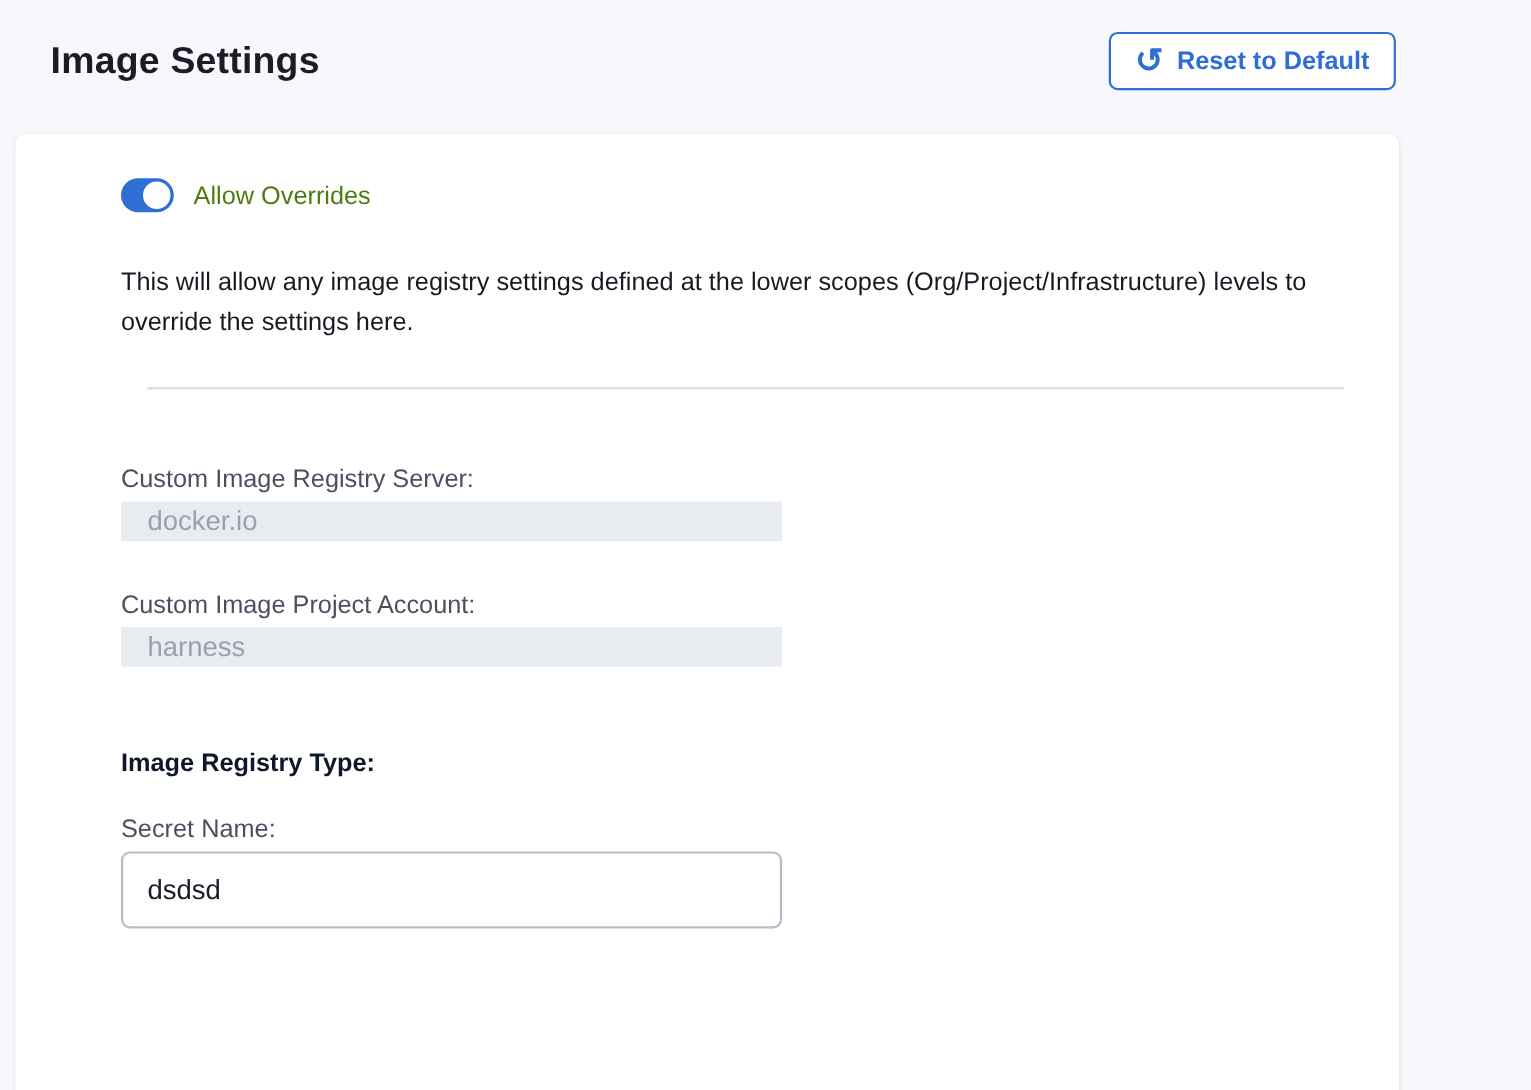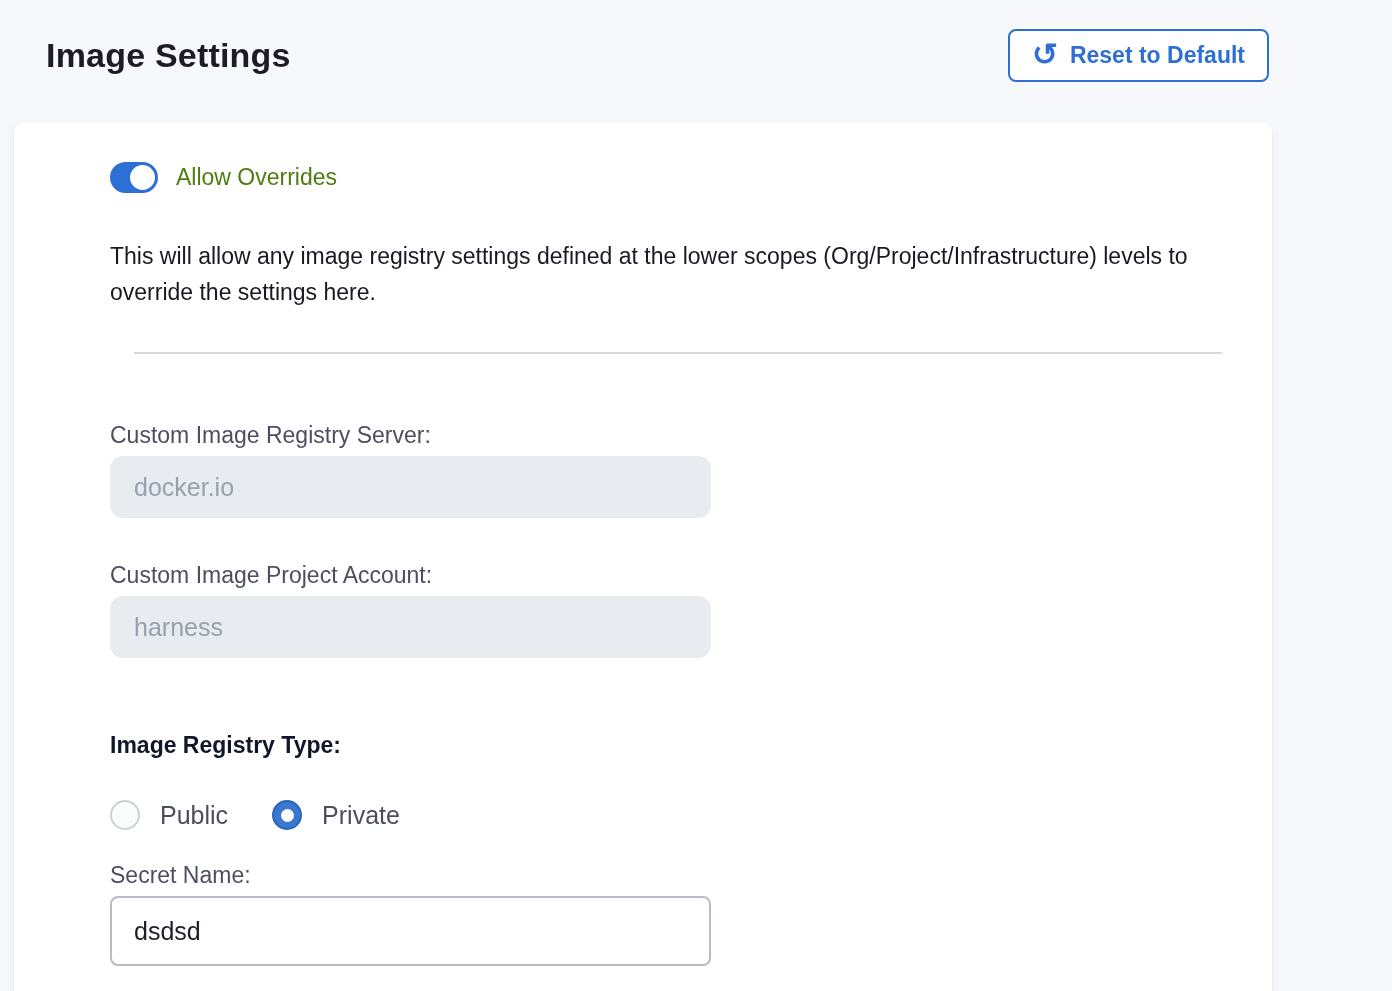--- a/index.html
+++ b/index.html
@@ -116,23 +116,23 @@
     color: #4d4f60;
   }
   .lbl-server { margin-top: 66px; }
   .lbl-account { margin-top: 42px; }
   .lbl-secret { margin-top: 30px; }
 
   .text-input {
     display: block;
     margin-top: 6px;
     width: 601px;
-    height: 62px;
+    height: 36px;
     border: none;
-    border-radius: 13px;
+    border-radius: 0;
     background: #e8ecf1;
     padding: 0 24px;
     font-family: "Liberation Sans", sans-serif;
     font-size: 25px;
     color: #98a1ad;
   }
   .text-input:disabled { opacity: 1; -webkit-text-fill-color: #98a1ad; }
   .text-input.editable {
     background: #ffffff;
     border: 2px solid #b9bbc8;
@@ -219,27 +219,17 @@
   <div class="divider"></div>
 
   <div class="field-label lbl-server">Custom Image Registry Server:</div>
   <input class="text-input" type="text" disabled="" value="docker.io" style="">
 
   <div class="field-label lbl-account">Custom Image Project Account:</div>
   <input class="text-input" type="text" disabled="" value="harness" style="">
 
   <div class="type-label">Image Registry Type:</div>
 
-  <div class="radio-row">
-    <div class="radio-option">
-      <span class="radio-circle unselected"></span>
-      <span class="radio-label">Public</span>
-    </div>
-    <div class="radio-option">
-      <span class="radio-circle selected"></span>
-      <span class="radio-label">Private</span>
-    </div>
-  </div>
 
   <div class="field-label lbl-secret">Secret Name:</div>
   <input class="text-input editable" type="text" value="dsdsd" style="">
 
 </div>
 
 </body></html>

